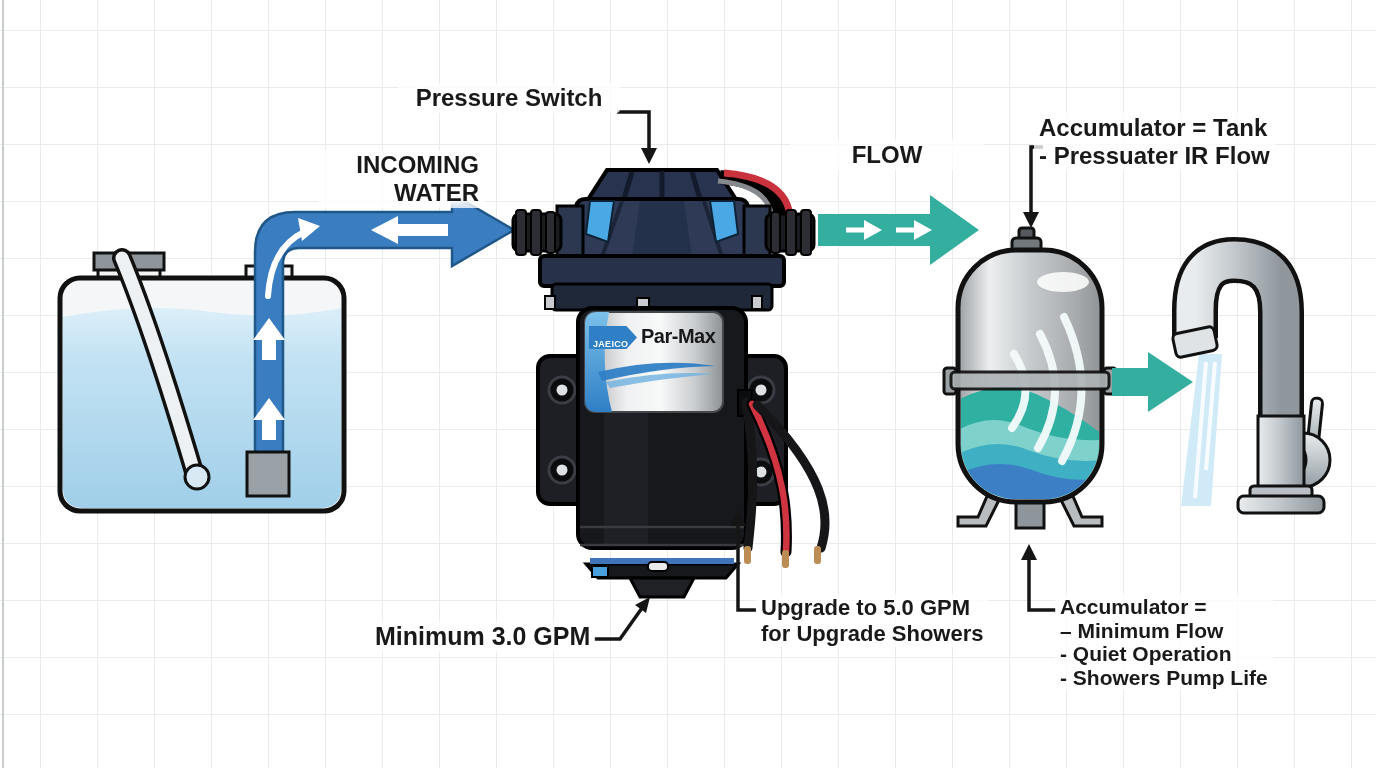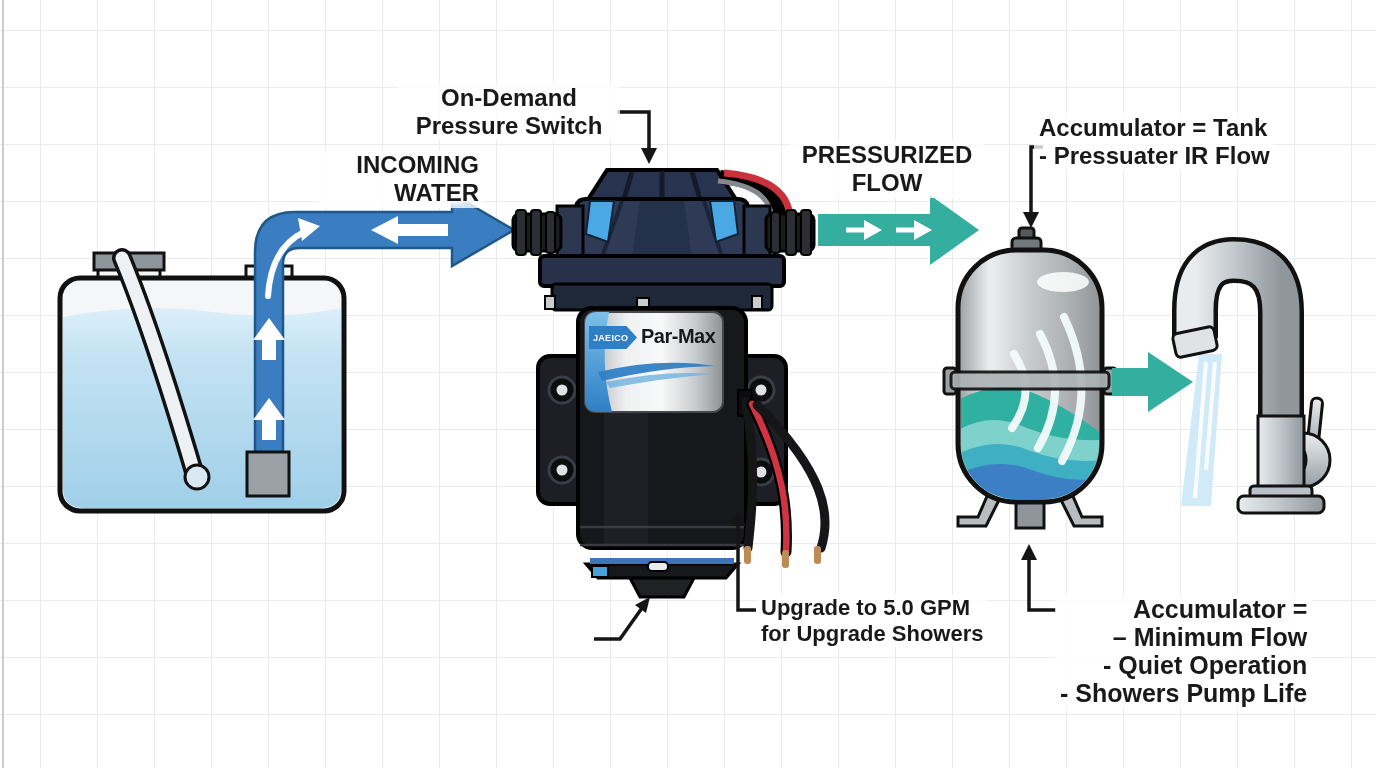--- a/index.html
+++ b/index.html
@@ -17,21 +17,21 @@
     position:absolute;font-weight:700;color:#191919;line-height:1.16;
     background:rgba(255,255,255,0.78);border-radius:4px;padding:1px 5px;
     text-shadow:0 0 5px #fff,0 0 9px #fff,1px 1px 5px #fff,-1px -1px 5px #fff;
     white-space:nowrap;
   }
   .lbl span{display:block;}
   .center{text-align:center;}
   .brand-flag{
     position:absolute;left:589px;top:326px;width:48px;height:23px;background:#2f7fc6;
     clip-path:polygon(0 0,78% 0,100% 50%,78% 100%,0 100%);
-    color:#fff;font-size:9px;font-weight:700;display:flex;align-items:center;
+    color:#fff;font-size:9px;font-weight:700;display:flex;align-items:flex-end;
     justify-content:flex-start;padding-left:4px;letter-spacing:.3px;box-sizing:border-box;
   }
   .model-text{
     position:absolute;left:641px;top:325px;font-size:20px;font-weight:700;
     color:#17181a;letter-spacing:-0.5px;background:transparent;text-shadow:none;padding:0;
   }
 </style>
 </head>
 <body>
 
@@ -235,48 +235,47 @@
     <g fill="#151515">
       <polygon points="641,148 657,148 649,164"></polygon>
       <polygon points="1023,212 1039,212 1031,228"></polygon>
       <polygon points="650,597 646,613 635,605"></polygon>
       <polygon points="730,526 746,526 738,510"></polygon>
       <polygon points="1021,560 1037,560 1029,544"></polygon>
     </g>
   </svg>
 
   <div class="lbl center" style="left:398px;top:83px;width:212px;font-size:24px;">
-    <span>On-Demand</span>
     <span>Pressure Switch</span>
   </div>
 
   <div class="lbl center" style="left:318px;top:150px;width:156px;font-size:24px;text-align:right;">
     <span>INCOMING</span>
     <span>WATER</span>
   </div>
 
   <div class="lbl center" style="left:790px;top:140px;width:184px;font-size:24px;">
-    <span>PRESSURIZED</span>
     <span>FLOW</span>
   </div>
 
   <div class="lbl" style="left:1034px;top:113px;font-size:24px;">
     <span>Accumulator = Tank</span>
     <span>- Pressuater IR Flow</span>
   </div>
 
   <div class="lbl" style="left:370px;top:621px;font-size:25px;">
+    <span>Minimum 3.0 GPM</span>
   </div>
 
   <div class="lbl" style="left:756px;top:594px;font-size:22px;">
     <span>Upgrade to 5.0 GPM</span>
     <span>for Upgrade Showers</span>
   </div>
 
-  <div class="lbl" style="left:1055px;top:594px;font-size:25px;line-height:1.12;text-align:right;">
+  <div class="lbl" style="left:1055px;top:594px;font-size:21px;line-height:1.12;">
     <span>Accumulator =</span>
     <span>– Minimum Flow</span>
     <span>- Quiet Operation</span>
     <span>- Showers Pump Life</span>
   </div>
 
   <div class="brand-flag">
     <span>JAEICO</span>
   </div>
   <div class="model-text">Par-Max</div>

